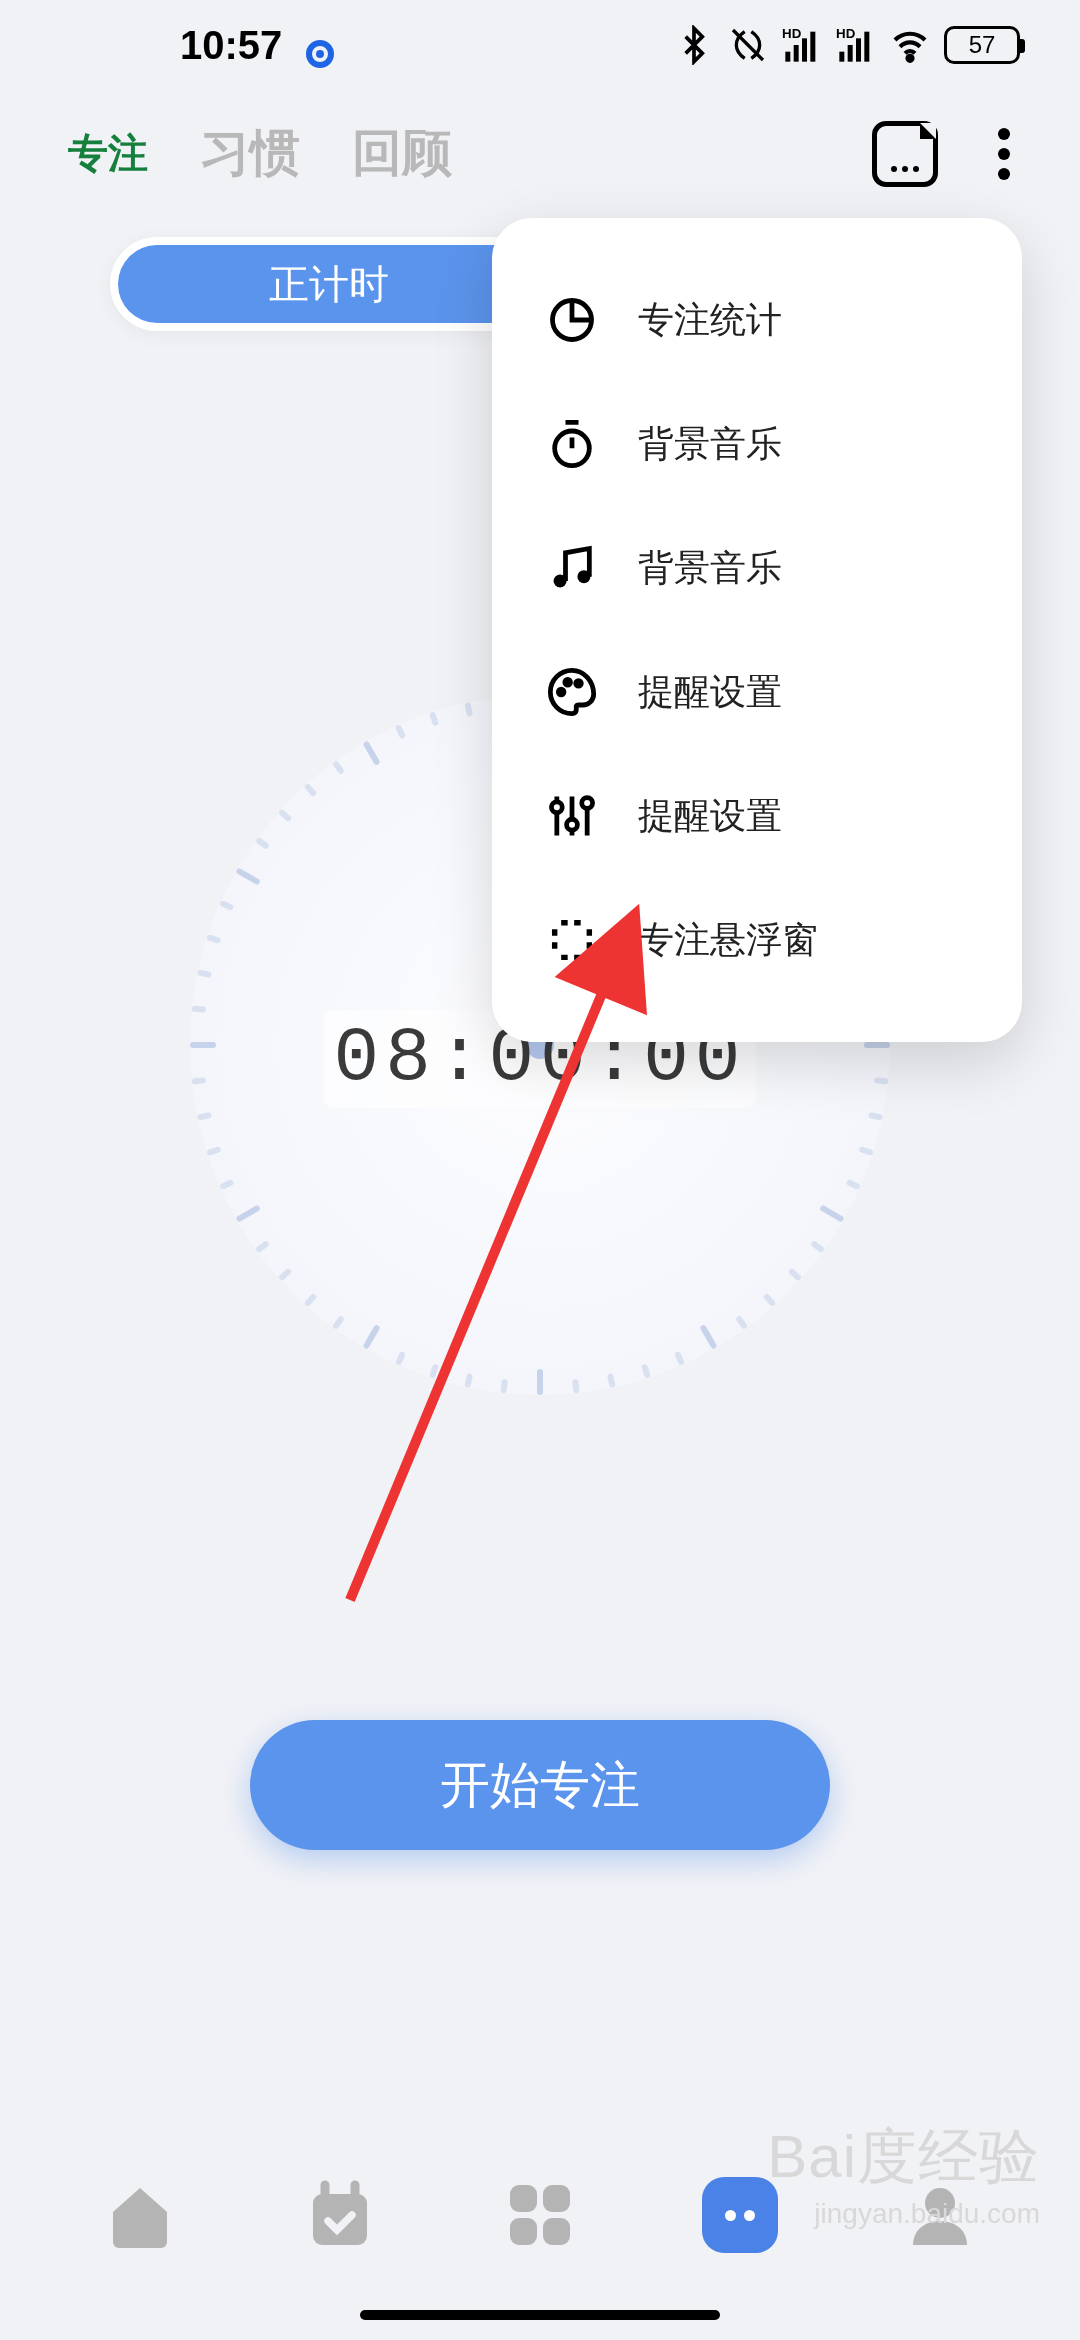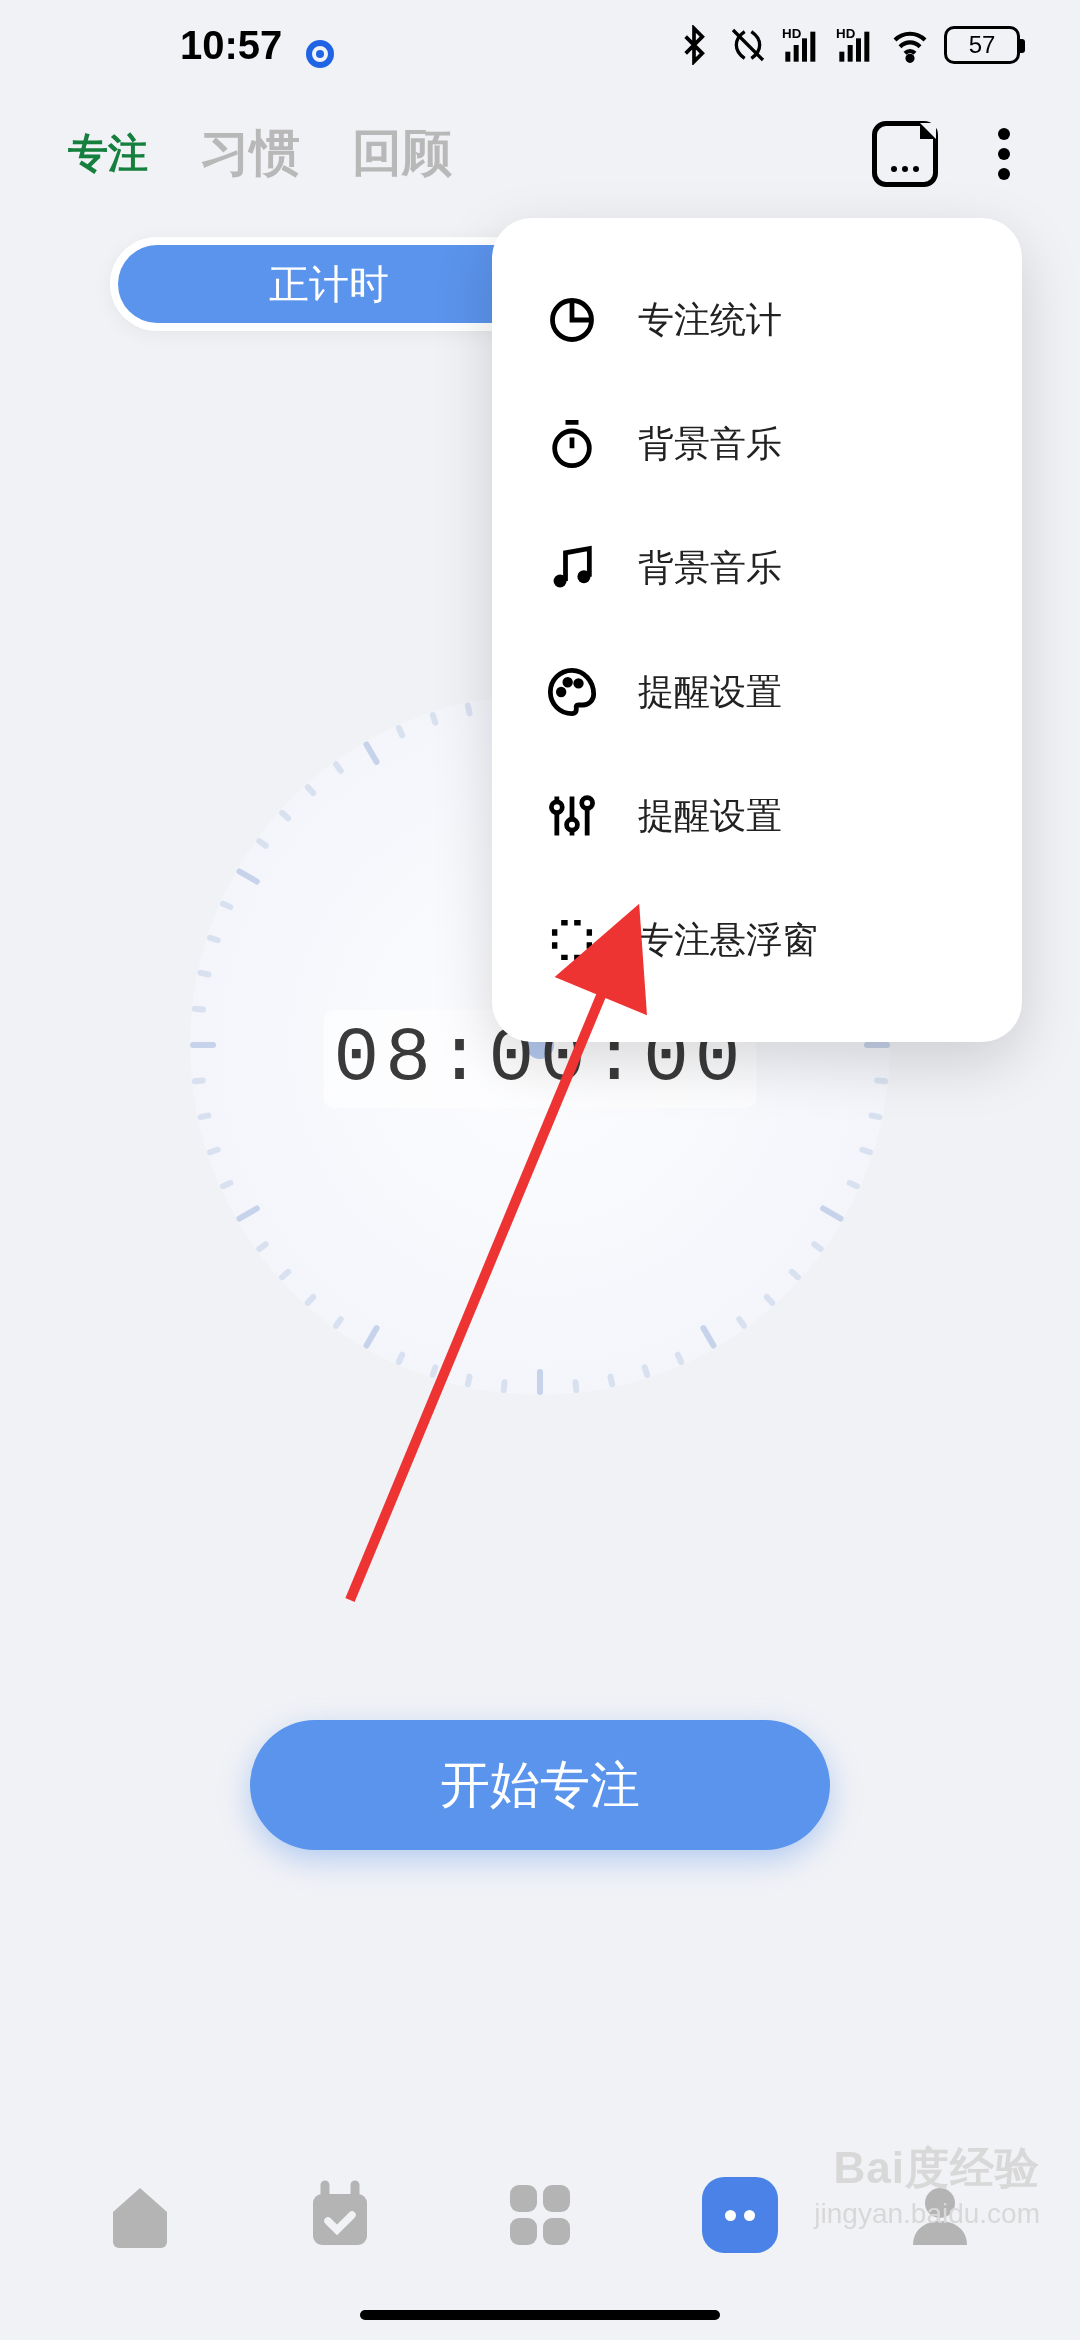--- a/index.html
+++ b/index.html
@@ -145,21 +145,21 @@
   .menu-item svg { width: 52px; height: 52px; flex-shrink: 0; }
 
   .annotation-arrow {
     position: absolute; top: 900px; left: 330px; pointer-events: none;
   }
 
   .watermark {
     position: absolute; bottom: 110px; right: 40px; color: #d8d8d8;
     font-size: 28px; display: flex; flex-direction: column; align-items: flex-end;
   }
-  .watermark .b { font-size: 44px; font-weight: 700; letter-spacing: 1px; }
+  .watermark .b { font-size: 60px; font-weight: 400; letter-spacing: 1px; }
 </style>
 </head>
 <body>
 
 <div class="status-bar">
   <div class="status-left">
     <span>10:57</span>
     <span class="status-dot"></span>
   </div>
   <div class="status-right">

